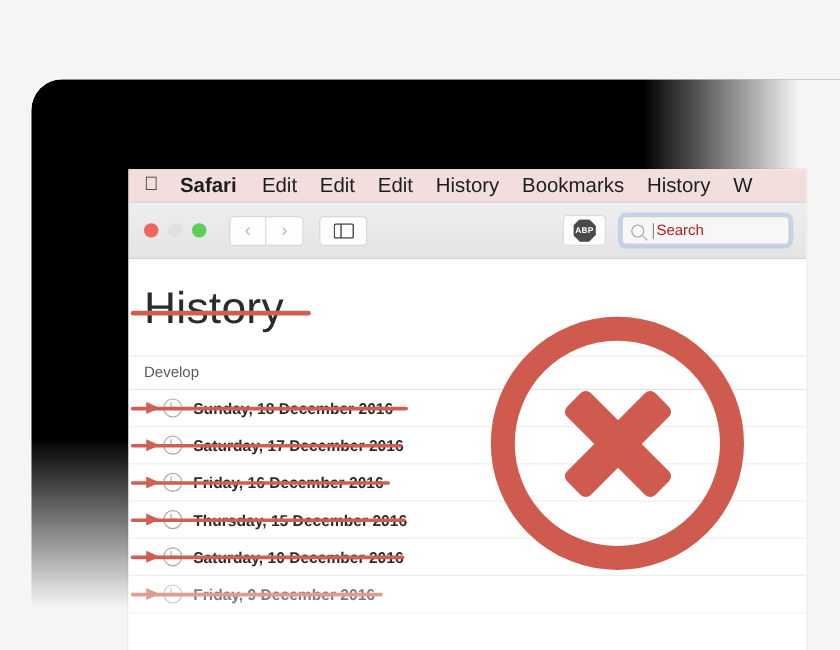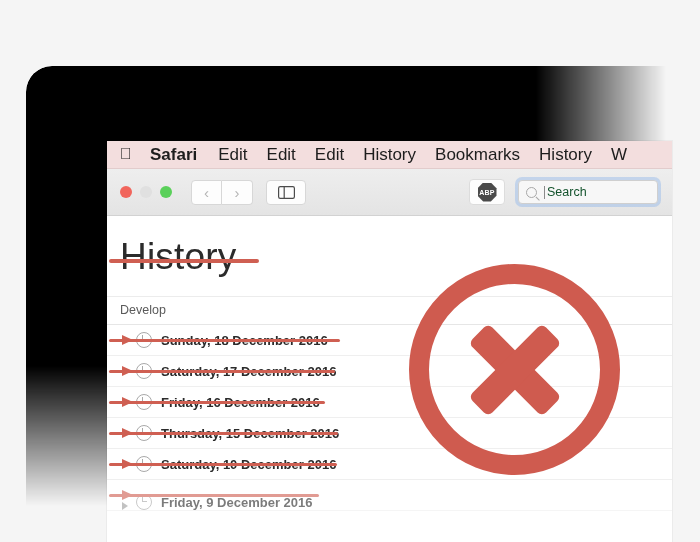--- a/index.html
+++ b/index.html
@@ -140,21 +140,21 @@
     width: 9px; height: 9px; border: 1.4px solid #a8a8a8; border-radius: 50%;
     position: relative; margin-right: 7px; flex: 0 0 auto;
   }
   .search-glass::after {
     content: ""; position: absolute; right: -4px; bottom: -2.5px;
     width: 5px; height: 1.4px; background: #a8a8a8; transform: rotate(45deg);
   }
   .search-caret {
     width: 1px; height: 13px; background: #8a8a8a; margin-right: 2px;
   }
-  .search-ph { font-size: 12.5px; color: #14532d; }
+  .search-ph { font-size: 12.5px; color: #b91c1c; }
 
   
   .content {
     position: relative;
     background: #fff;
     height: 326px;
     padding: 0;
     overflow: hidden;
   }
 
@@ -240,21 +240,21 @@
   .row-strike::after {
     content: "";
     position: absolute;
     left: 13px; top: -3.6px;
     border-left: 11px solid #cf5f52;
     border-top: 5.4px solid transparent;
     border-bottom: 5.4px solid transparent;
   }
 
   
-  .row.f1 { opacity: .62; align-items: flex-end; }
+  .row.f1 { opacity: .62; }
   .row.f2 { opacity: .30; }
 
   
   #x-badge {
     position: absolute;
     left: 409px;
     top: 264px;
     width: 211px;
     height: 211px;
     border-radius: 50%;

